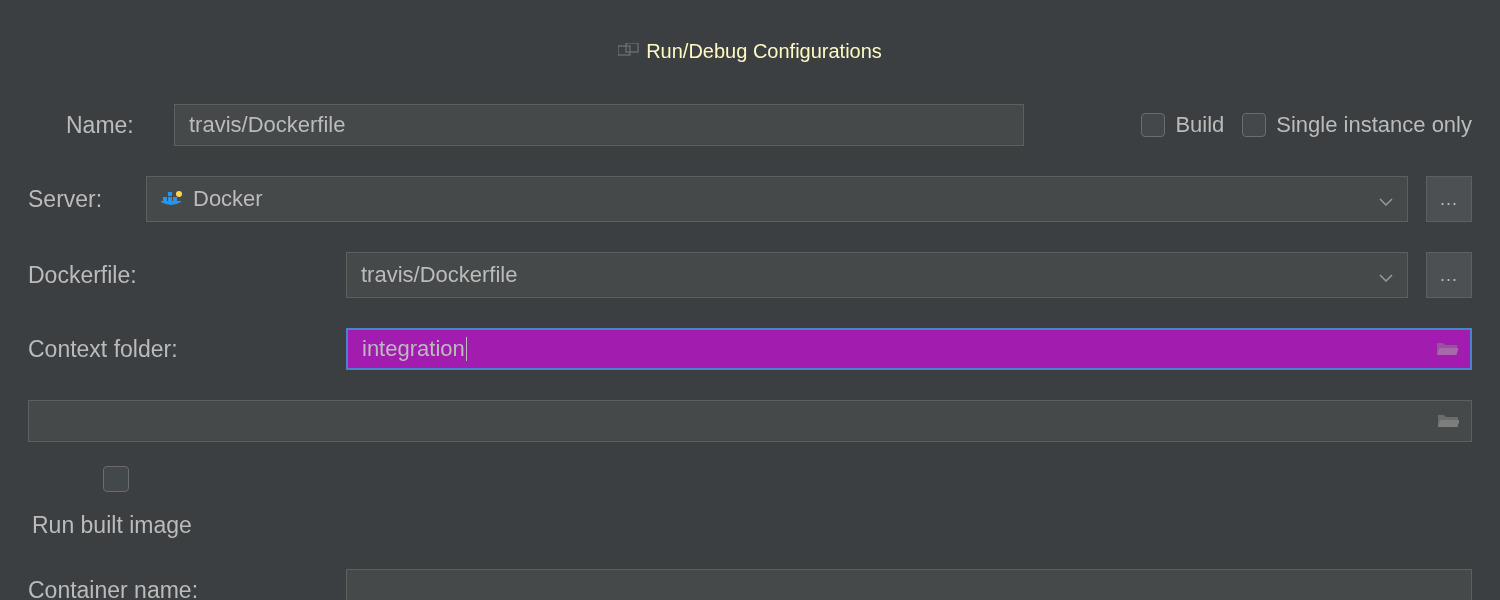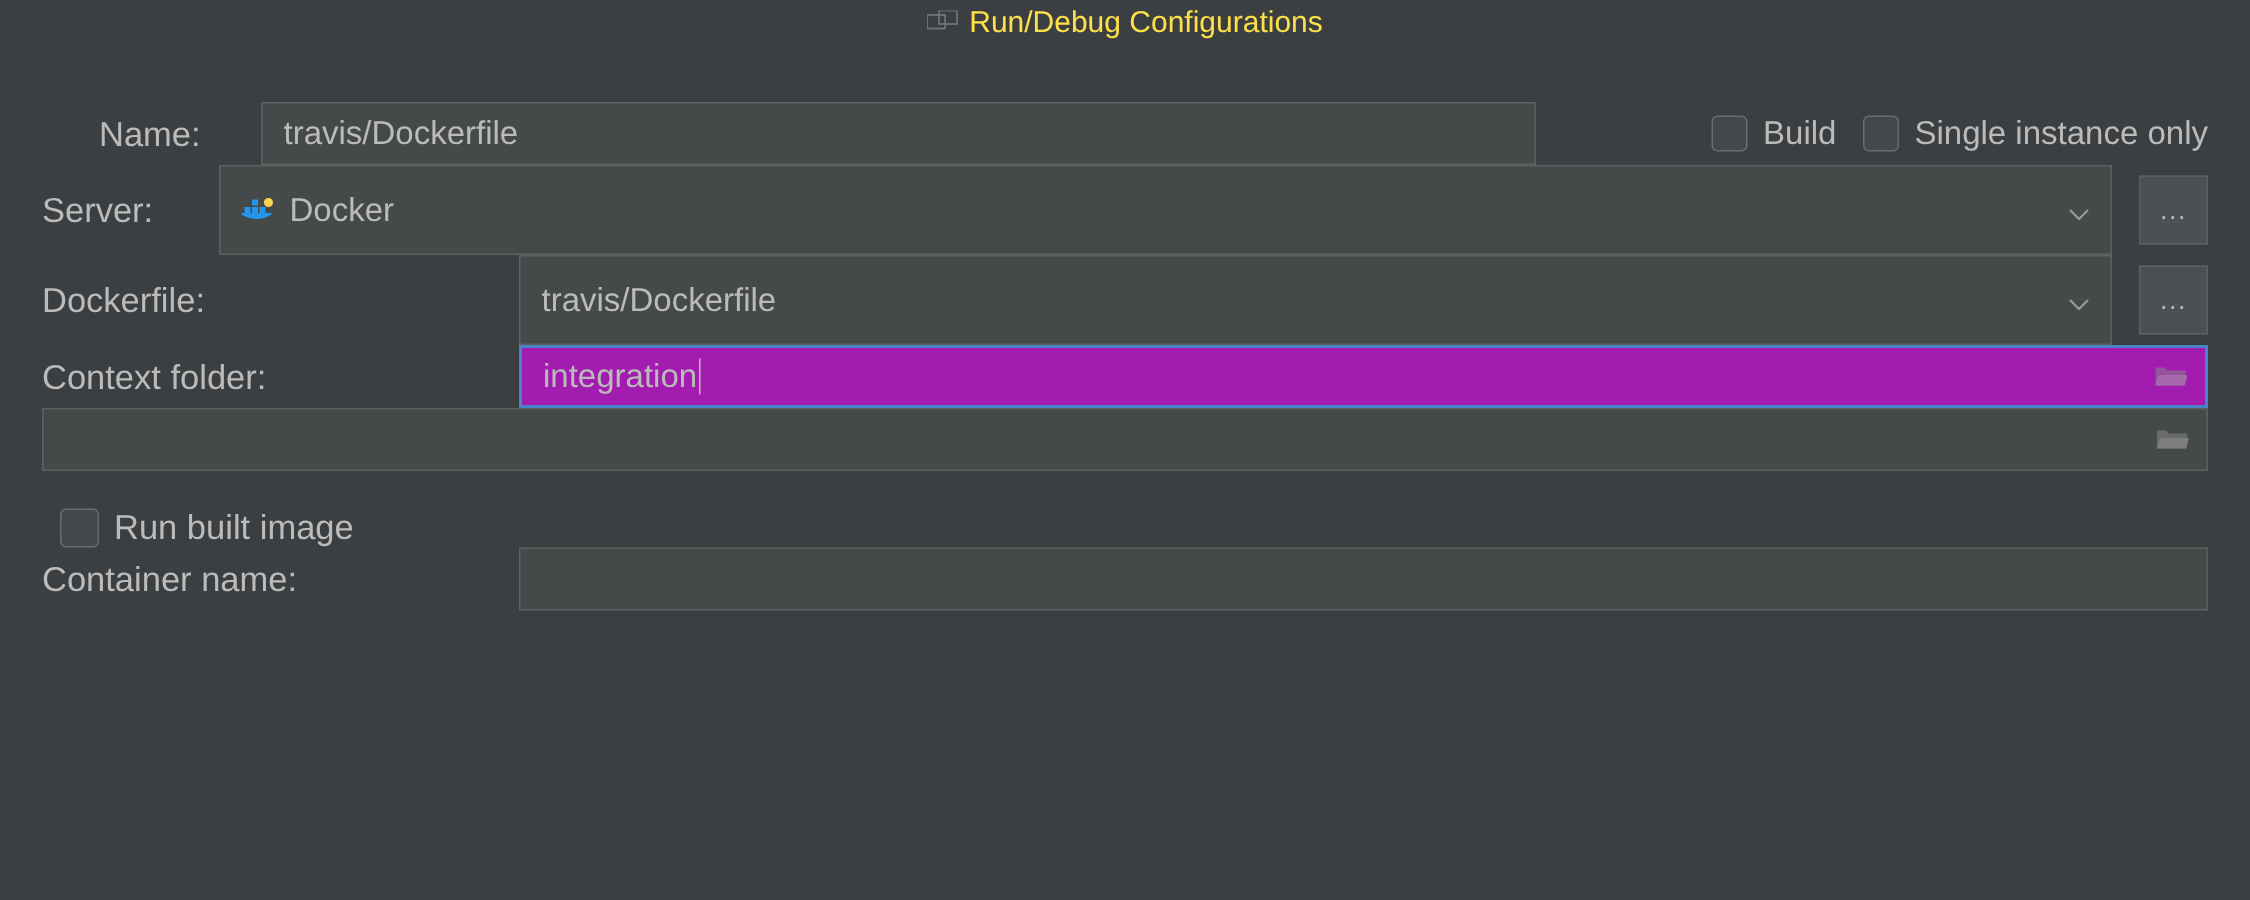--- a/index.html
+++ b/index.html
@@ -10,35 +10,37 @@
     color: #bbbbbb;
     font-family: -apple-system, "Helvetica Neue", Arial, sans-serif;
     font-size: 22px;
     overflow: hidden;
   }
   .title-bar {
     height: 30px;
     display: flex;
     justify-content: center;
     align-items: center;
-    color: #fde047;
+    color: #fef9c3;
     font-size: 20px;
     position: relative;
+    margin-top: 36px;
   }
   .title-icon {
     display: inline-flex;
     margin-right: 6px;
     opacity: 0.7;
   }
   .content {
     padding: 0px 28px 0 28px;
   }
   .row {
     display: flex;
     align-items: center;
+    margin-top: 30px;
     gap: 18px;
   }
   .row.first { margin-top: 38px; }
   .label {
     color: #bbbbbb;
     font-size: 23px;
     flex-shrink: 0;
   }
   .name-label { width: 90px; margin-left: 38px; }
   .label-wide { width: 300px; }
@@ -66,21 +68,21 @@
     height: 24px;
     border: 1px solid #6c6c6c;
     background: #43494a;
     border-radius: 4px;
     flex-shrink: 0;
   }
   .cb-box-alone { width: 26px; height: 26px; margin-left: 8px; }
   .select-field {
     background: #45494a;
     border: 1px solid #5e6060;
-    height: 60px;
+    height: 46px;
     flex: 1;
     display: flex;
     align-items: center;
     padding: 15px 14px;
     position: relative;
     color: #bbbbbb;
     font-size: 22px;
   }
   .select-chevron {
     position: absolute;
@@ -129,21 +131,21 @@
   }
   .caret {
     display: inline-block;
     width: 1px;
     height: 24px;
     background: #bbbbbb;
     vertical-align: middle;
     margin-left: 1px;
   }
   .spacer { flex: 1; }
-  .cb-row { display:flex; align-items:center; gap:10px; margin-left: 4px; }
+  .cb-row { display:flex; align-items:center; gap:20px; margin-left: 4px; flex-direction: column; }
 </style>
 </head>
 <body>
 
 <div class="title-bar">
   <span class="title-icon">
     <svg width="22" height="16" viewBox="0 0 22 16">
       <rect x="0" y="3" width="12" height="9" fill="none" stroke="#888" stroke-width="1.2"></rect>
       <rect x="8" y="0" width="12" height="9" fill="none" stroke="#888" stroke-width="1.2"></rect>
     </svg>

